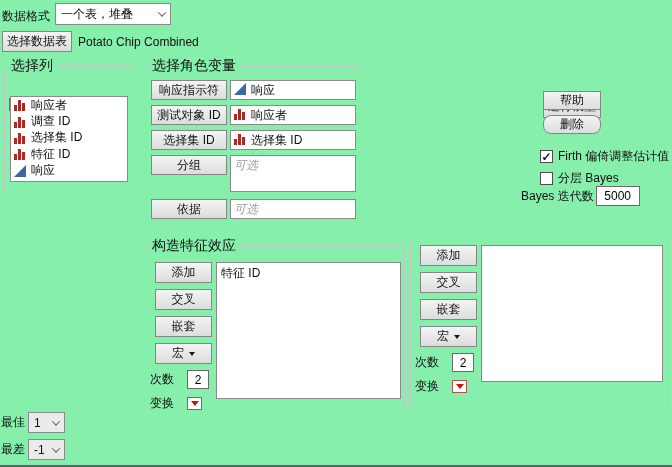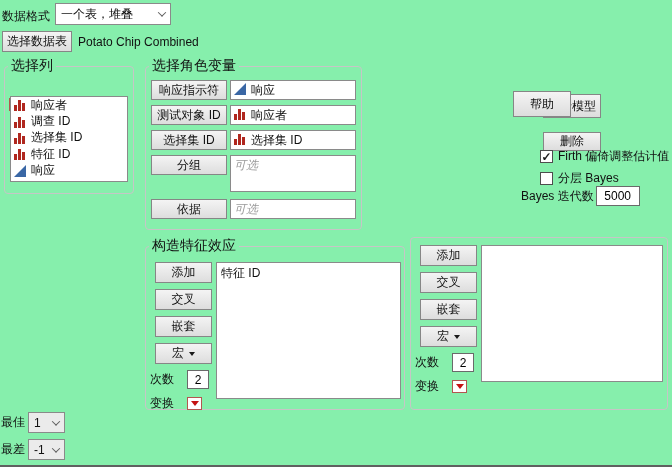--- a/index.html
+++ b/index.html
@@ -193,22 +193,22 @@
       <div class="rolerow">
         <div class="btn rolebtn">依据</div>
         <div class="field rolefield">
           <span class="val ph">可选</span>
         </div>
       </div>
     </div>
   </fieldset>
 
   <div class="abs btn" style="left:543px; top:62px; width:58px; height:24px;margin-top:32px;">运行模型</div>
-  <div class="abs btn" style="left:513px; top:91px; width:58px; height:26px;">帮助</div>
-  <div class="abs btn" style="left:543px; top:132px; width:58px; height:19px;">删除</div>
+  <div class="abs btn" style="left:543px; top:91px; width:58px; height:19px;">帮助</div>
+  <div class="abs btn" style="left:543px; top:115px; width:58px; height:19px;border-radius:8px;">删除</div>
 
   <div class="abs cbrow" style="left:540px; top:148px;">
     <span class="cb">
         <span>✓</span>
       </span>
     <span class="lbl">Firth 偏倚调整估计值</span>
   </div>
   <div class="abs cbrow" style="left:540px; top:170px;">
     <span class="cb"></span>
     <span class="lbl">分层 Bayes</span>

